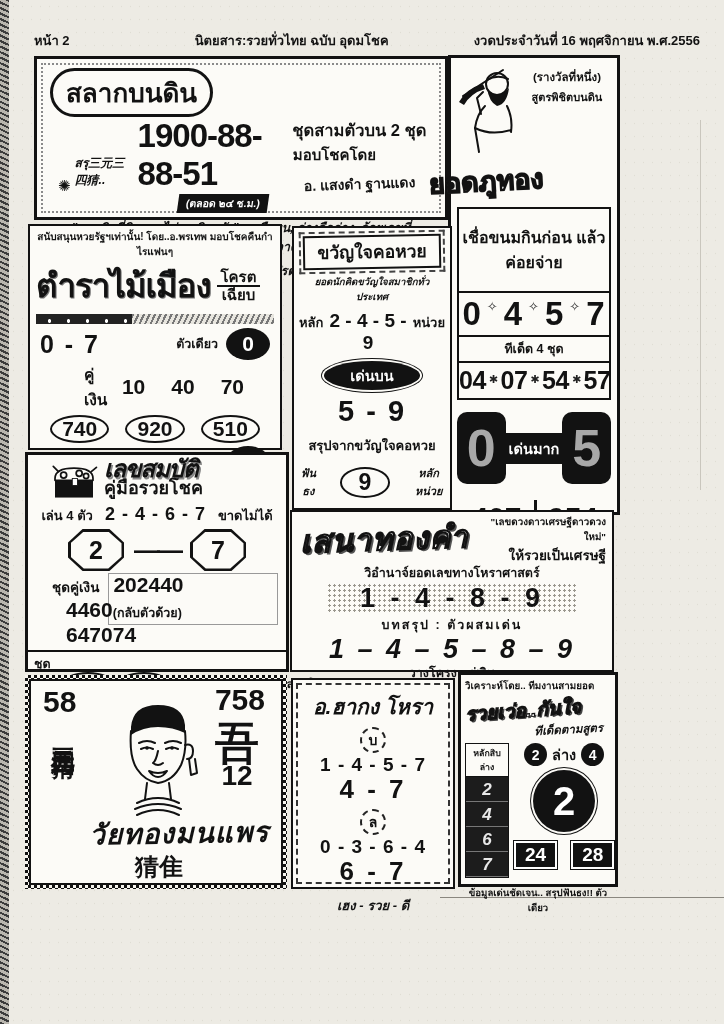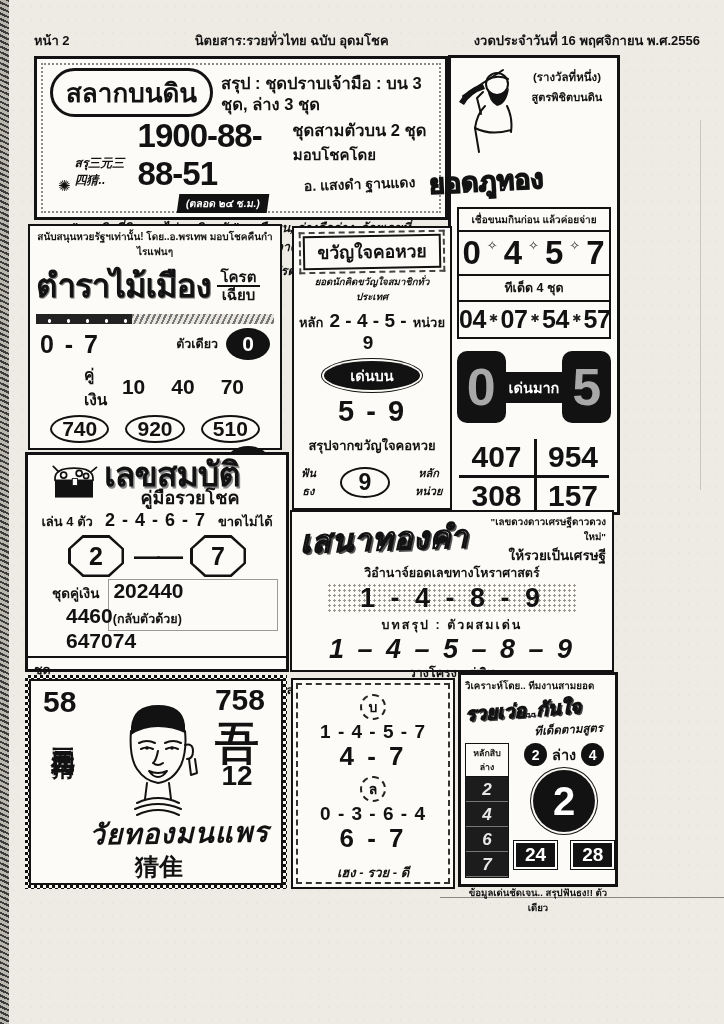--- a/index.html
+++ b/index.html
@@ -47,21 +47,21 @@
   
   .yord{left:448px;top:55px;width:172px;height:460px;padding:4px 6px;}
   .yord-logohead{display:flex;gap:2px;}
   .yord-man{flex:0 0 64px;}
   .yord-head-txt{flex:1;text-align:center;padding-top:6px;}
   .yord-prize{font-size:11.5px;font-weight:800;}
   .yord-formula{font-size:11px;font-weight:700;margin-top:2px;}
   .yord-logo{font-size:27px;font-weight:800;color:#fff;-webkit-text-stroke:1.4px #121212;
     text-shadow:0 0 1px #121212;transform:rotate(-3deg);margin:4px 0 0 -28px;white-space:nowrap;}
   .yord-stack{border:2px solid #121212;margin-top:6px;text-align:center;}
-  .yord-motto{font-size:10px;font-weight:800;padding:3px 0;border-bottom:2px solid #121212;}
+  .yord-motto{font-size:16px;font-weight:800;padding:16px 0;border-bottom:2px solid #121212;}
   .big-digits{padding:2px 0;border-bottom:2px solid #121212;font-size:33px;font-weight:800;letter-spacing:1px;}
   .bd+.bd::before{content:"✧";font-size:13px;font-weight:400;vertical-align:14px;margin:0 5px;color:#333;}
   .yord-tips{font-size:12.5px;font-weight:800;padding:2px 0;border-bottom:2px solid #121212;}
   .pairs-row{padding:3px 0;font-size:25px;font-weight:800;letter-spacing:-0.5px;}
   .pr+.pr::before{content:"✱";font-size:11px;vertical-align:6px;margin:0 3px;color:#222;}
   .den-row{display:flex;align-items:center;justify-content:center;margin-top:12px;}
   .den-sq{width:55px;height:72px;background:#121212;border-radius:10px;color:#a8a8a8;
     font-size:52px;font-weight:800;display:flex;align-items:center;justify-content:center;z-index:1;}
   .den-bar{background:#121212;color:#fff;font-size:14.5px;font-weight:800;padding:4px 7px;margin:0 -4px;white-space:nowrap;}
   .four-grid{display:grid;grid-template-columns:1fr 1fr;width:150px;margin:16px auto 0;text-align:center;
@@ -115,21 +115,21 @@
   .kw-medrow{display:flex;align-items:center;justify-content:center;gap:7px;margin-top:10px;}
   .kw-med-lbl{font-size:13.5px;font-weight:800;}
   .kw-649{border:2px solid #121212;padding:0 8px;font-size:25px;font-weight:800;}
   .kw-analyst{font-size:12px;font-weight:800;margin-top:11px;}
 
   
   .sombat{left:25px;top:452px;width:264px;height:220px;padding:2px 6px;}
   .sb-head{display:flex;align-items:flex-start;gap:4px;padding-left:14px;}
   .sb-chest{flex:0 0 52px;padding-top:6px;}
   .sb-titles{line-height:1;}
-  .sb-title{font-size:34px;font-weight:800;letter-spacing:-1px;text-shadow:1.5px 1.5px 0 #888;}
+  .sb-title{font-size:24px;font-weight:800;letter-spacing:-1px;text-shadow:1.5px 1.5px 0 #888;font-style:italic;}
   .sb-sub{font-size:18px;font-weight:800;text-align:right;margin-top:-2px;}
   .sb-play{display:flex;align-items:baseline;justify-content:center;gap:12px;margin-top:3px;}
   .sb-play .lbl{font-size:13px;font-weight:800;}
   .sb-play .nums{font-size:18px;font-weight:800;letter-spacing:1px;}
   .sb-octrow{display:flex;align-items:center;justify-content:center;gap:10px;margin-top:3px;}
   .oct{position:relative;width:56px;height:42px;background:#121212;display:flex;align-items:center;justify-content:center;
     clip-path:polygon(26% 0,74% 0,100% 32%,100% 68%,74% 100%,26% 100%,0 68%,0 32%);}
   .oct .in{position:absolute;inset:2.5px;background:#fcfbf7;
     clip-path:polygon(26% 0,74% 0,100% 32%,100% 68%,74% 100%,26% 100%,0 68%,0 32%);}
   .oct .n{position:relative;font-size:25px;font-weight:800;}
@@ -226,21 +226,20 @@
 <div class="hdr">
   <span>หน้า 2</span>
   <span class="mid">นิตยสาร:รวยทั่วไทย ฉบับ อุดมโชค</span>
   <span>งวดประจำวันที่ 16 พฤศจิกายน พ.ศ.2556</span>
 </div>
 
 <div class="box salak">
   <div class="inner">
     <div class="salak-row1">
       <span class="salak-logo">สลากบนดิน</span>
-      <span class="salak-sum1">สรุป : ชุดปราบเจ้ามือ : บน 3 ชุด, ล่าง 3 ชุด</span>
     </div>
     <div class="salak-row2">
       <div class="phone-wrap">
         <div class="phone-line">
           <span class="sun">✺</span>
           <span class="phone-label">สรุ三元三四猜..</span>
           <span class="phone-number">1900-88-88-51</span>
         </div>
         <span class="phone-hours">(ตลอด ๒๔ ช.ม.)</span>
       </div>
@@ -474,20 +473,21 @@
       <path class="ln" d="M86 60 L88 76 L94 74 L92 60"></path>
       <path class="ln" d="M44 84 L42 100 M66 84 L68 100"></path>
       <path class="ln" d="M34 104 Q55 94 76 104 M32 110 Q55 100 78 110 M34 116 Q55 106 76 116"></path>
     </svg>
     <span class="fb-name">วัยทองมนแพร</span>
     <span class="fb-chin-bottom">猜隹</span>
   </div>
 </div>
 
 <div class="box hakong">
+  <div class="hk-title">อ.ฮากง โหรา</div>
   <div><span class="hk-circ">บ</span></div>
   <div class="hk-set">1 - 4 - 5 - 7</div>
   <div class="hk-pair">4 - 7</div>
   <div><span class="hk-circ">ล</span></div>
   <div class="hk-set">0 - 3 - 6 - 4</div>
   <div class="hk-pair">6 - 7</div>
   <div class="hk-footer">เฮง - รวย - ดี</div>
 </div>
 
 <div class="box ruay">

